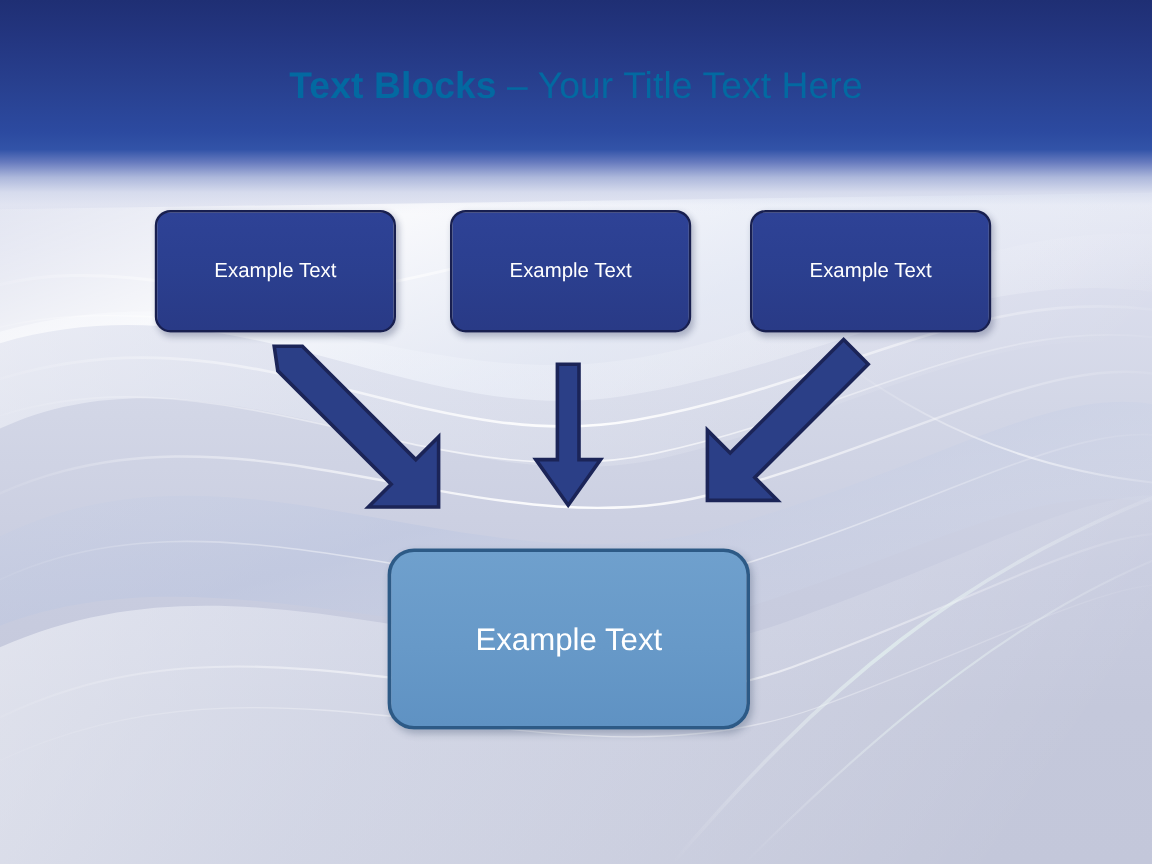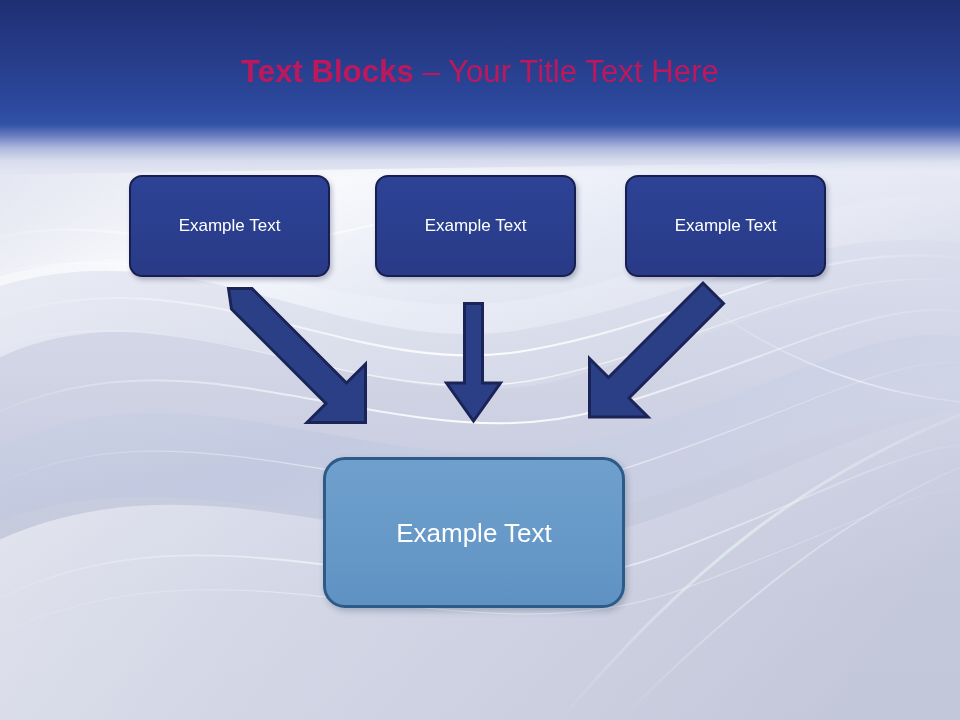--- a/index.html
+++ b/index.html
@@ -52,21 +52,21 @@
         rgba(200,208,232,0.45) 90%,
         rgba(232,236,247,0.15) 96%,
         rgba(240,243,250,0) 100%);
   }
   #title {
     position: absolute;
     left: 0;
     top: 52px;
     width: 960px;
     text-align: center;
-    color: #be185d;
+    color: #0369a1;
     font-size: 31px;
     line-height: 40px;
     letter-spacing: 0.1px;
     white-space: nowrap;
   }
   #title .strong { font-weight: bold; }
   #title .light  { font-weight: normal; }
 
   
   .topbox {

